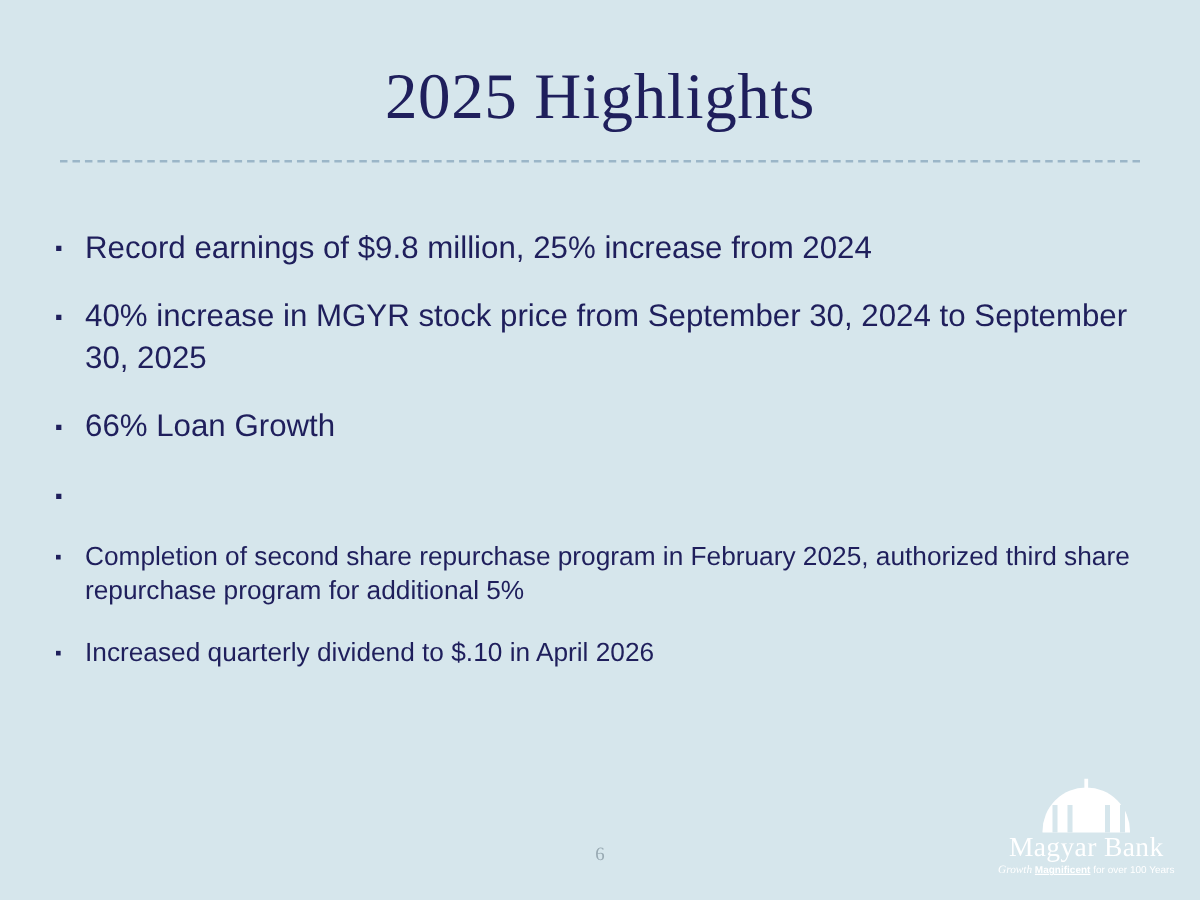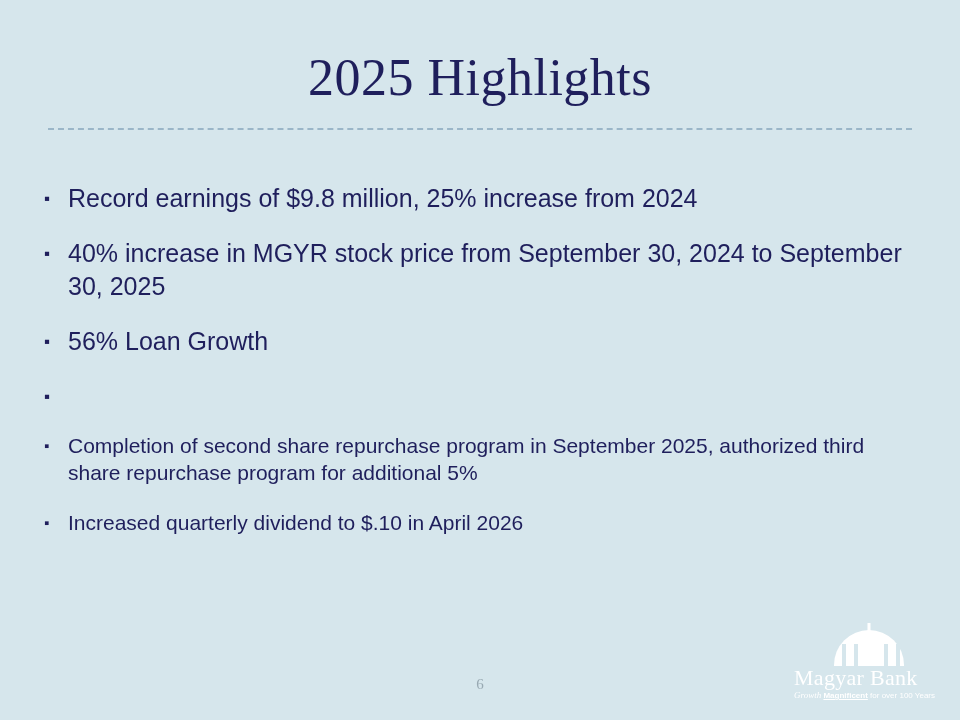--- a/index.html
+++ b/index.html
@@ -78,20 +78,21 @@
     color: #98a9b2;
     font-family: "Liberation Serif", serif;
   }
   .logo {
     position: absolute;
     right: 16px;
     bottom: 8px;
     width: 150px;
     height: 82px;
     color: #ffffff;
+    text-align: center;
   }
   .logo-mark {
     position: relative;
     height: 36px;
   }
   .logo-dome {
     position: absolute;
     left: 50%;
     top: 0;
     transform: translateX(-50%);
@@ -151,30 +152,30 @@
       <span class="bullet-text">Record earnings of $9.8 million, 25% increase from 2024</span>
     </div>
 
     <div class="bullet size-lg">
       <span class="bullet-marker">▪</span>
       <span class="bullet-text">40% increase in MGYR stock price from September 30, 2024 to September 30, 2025</span>
     </div>
 
     <div class="bullet size-lg">
       <span class="bullet-marker">▪</span>
-      <span class="bullet-text">56% Loan Growth</span>
+      <span class="bullet-text">66% Loan Growth</span>
     </div>
 
     <div class="bullet size-lg">
       <span class="bullet-marker">▪</span>
     </div>
 
     <div class="bullet size-md">
       <span class="bullet-marker">▪</span>
-      <span class="bullet-text">Completion of second share repurchase program in September 2025, authorized third share repurchase program for additional 5%</span>
+      <span class="bullet-text">Completion of second share repurchase program in February 2025, authorized third share repurchase program for additional 5%</span>
     </div>
 
     <div class="bullet size-md">
       <span class="bullet-marker">▪</span>
       <span class="bullet-text">Increased quarterly dividend to $.10 in April 2026</span>
     </div>
 
   </div>
 
   <div class="page-number">6</div>

